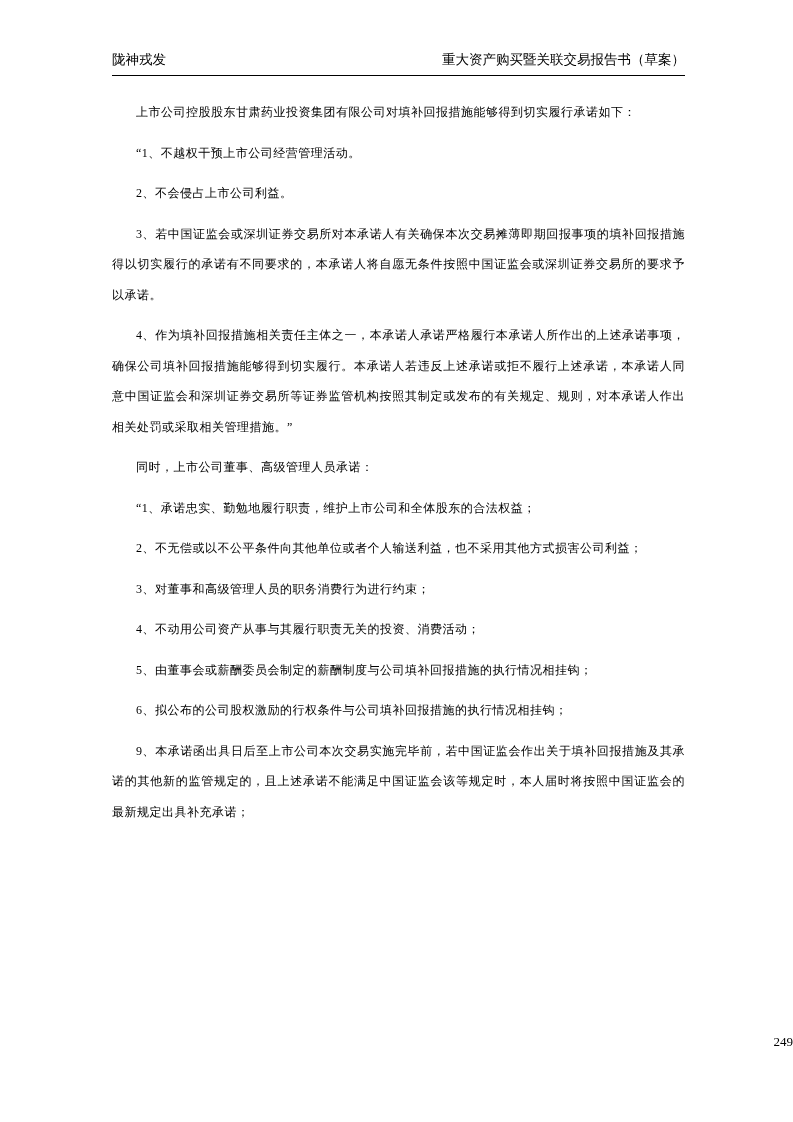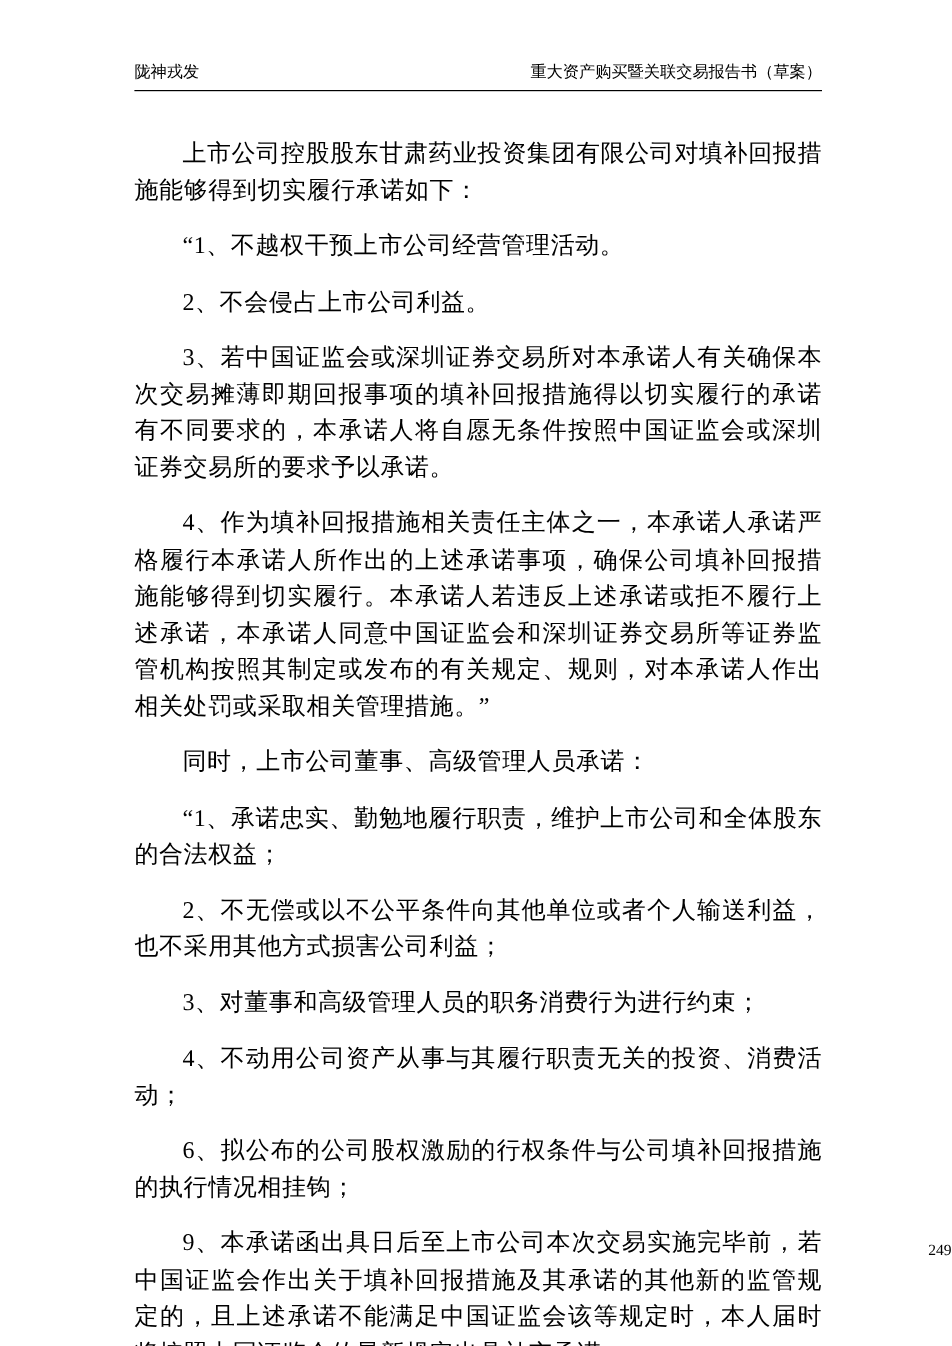--- a/index.html
+++ b/index.html
@@ -31,22 +31,22 @@
   .header .left, .header .right {
     white-space: nowrap;
   }
   .content {
     position: absolute;
     left: 112px;
     right: 108px;
     top: 97px;
   }
   .content p.para {
-    margin: 16px 0 10px 0;
-    font-size: 20px;
+    margin: 0 0 10px 0;
+    font-size: 12px;
     line-height: 30.5px;
     text-indent: 2em;
     text-align: justify;
     text-justify: inter-ideograph;
     letter-spacing: 0.5px;
   }
   .footer {
     position: absolute;
     left: 0;
     width: 100%;
@@ -70,20 +70,21 @@
   <p class="para">上市公司控股股东甘肃药业投资集团有限公司对填补回报措施能够得到切实履行承诺如下：</p>
       <p class="para">“1、不越权干预上市公司经营管理活动。</p>
       <p class="para">2、不会侵占上市公司利益。</p>
       <p class="para">3、若中国证监会或深圳证券交易所对本承诺人有关确保本次交易摊薄即期回报事项的填补回报措施得以切实履行的承诺有不同要求的，本承诺人将自愿无条件按照中国证监会或深圳证券交易所的要求予以承诺。</p>
       <p class="para">4、作为填补回报措施相关责任主体之一，本承诺人承诺严格履行本承诺人所作出的上述承诺事项，确保公司填补回报措施能够得到切实履行。本承诺人若违反上述承诺或拒不履行上述承诺，本承诺人同意中国证监会和深圳证券交易所等证券监管机构按照其制定或发布的有关规定、规则，对本承诺人作出相关处罚或采取相关管理措施。”</p>
       <p class="para">同时，上市公司董事、高级管理人员承诺：</p>
       <p class="para">“1、承诺忠实、勤勉地履行职责，维护上市公司和全体股东的合法权益；</p>
       <p class="para">2、不无偿或以不公平条件向其他单位或者个人输送利益，也不采用其他方式损害公司利益；</p>
       <p class="para">3、对董事和高级管理人员的职务消费行为进行约束；</p>
       <p class="para">4、不动用公司资产从事与其履行职责无关的投资、消费活动；</p>
+      <p class="para">5、由董事会或薪酬委员会制定的薪酬制度与公司填补回报措施的执行情况相挂钩；</p>
       <p class="para">6、拟公布的公司股权激励的行权条件与公司填补回报措施的执行情况相挂钩；</p>
       <p class="para">9、本承诺函出具日后至上市公司本次交易实施完毕前，若中国证监会作出关于填补回报措施及其承诺的其他新的监管规定的，且上述承诺不能满足中国证监会该等规定时，本人届时将按照中国证监会的最新规定出具补充承诺；</p>
     </div>
 
   <div class="footer">
     <span>249</span>
   </div>
 
 </div>
 

